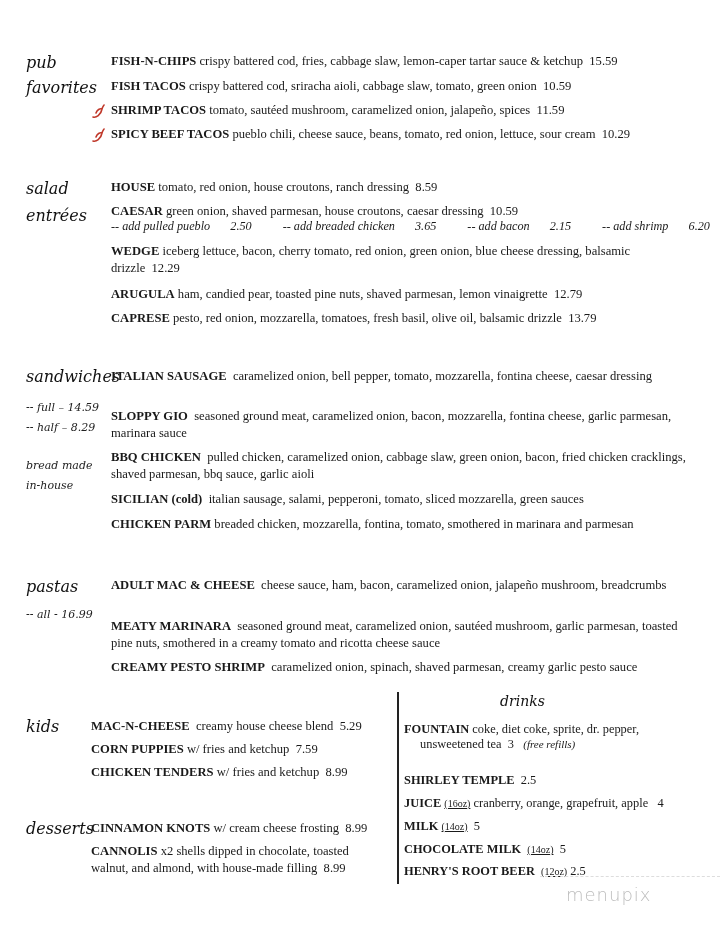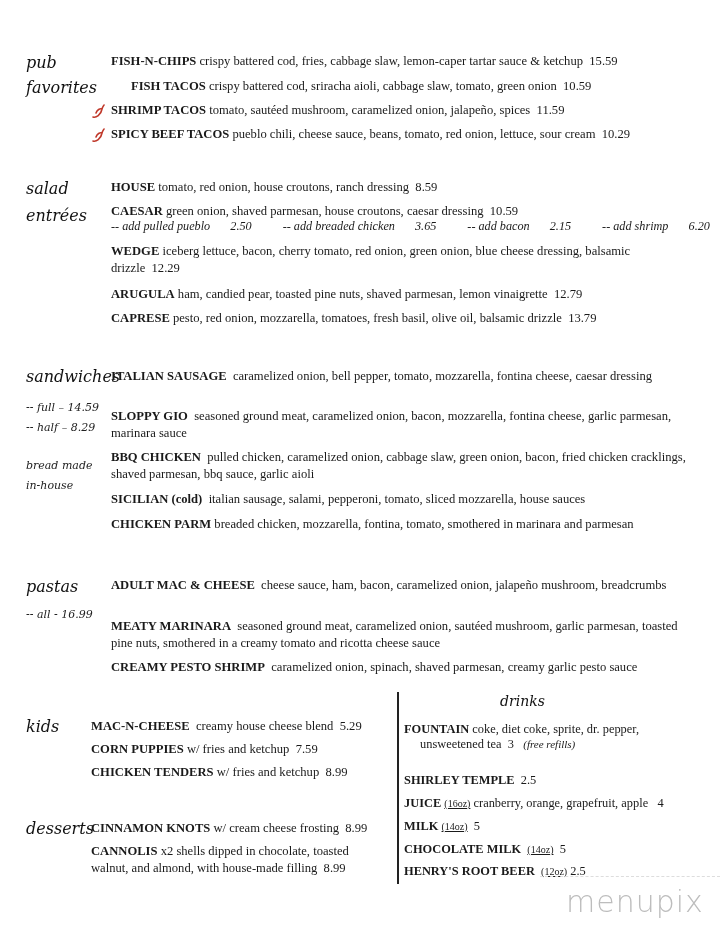--- a/index.html
+++ b/index.html
@@ -15,33 +15,33 @@
     .addons span { margin-right: 14px; }
     .pepper { position: absolute; width: 14px; height: 16px; }
     .vline { position: absolute; left: 397px; top: 692px; width: 2px; height: 192px; background: #222; }
     .drinks-title { position: absolute; left: 500px; top: 693px; font-family: "DejaVu Serif", serif;
                     font-style: italic; font-size: 14px; }
     .drink { position: absolute; left: 404px; font-size: 12.4px; line-height: 15px; color: #1a1a1a; }
     .drink .sz { text-decoration: underline; font-size: 10px; }
     .drink .note { font-style: italic; font-size: 11px; }
     .indent { display: block; padding-left: 16px; }
     .watermark { position: absolute; left: 566px; top: 884px; font-family: "DejaVu Sans", sans-serif;
-                 font-size: 30px; color: #bdbdbd; letter-spacing: 1px; font-weight: 300; }
+                 font-size: 18px; color: #bdbdbd; letter-spacing: 1px; font-weight: 300; }
     .wm-line { position: absolute; left: 540px; top: 876px; width: 180px; border-top: 1px dashed #ddd; }
   </style>
 </head>
 <body>
 
 <div class="section-label" style="left:26px; top:50px;">pub</div>
 <div class="section-label" style="left:26px; top:75px;">favorites</div>
 
 <div class="item" style="left:111px; top:53px;">
   <b>FISH-N-CHIPS</b> <span>crispy battered cod, fries, cabbage slaw, lemon-caper tartar sauce &amp; ketchup</span>&nbsp;&nbsp;<span>15.59</span>
 </div>
-<div class="item" style="left:111px; top:78px;margin-left:20px;">
+<div class="item" style="left:111px; top:78px;">
   <b>FISH TACOS</b> <span>crispy battered cod, sriracha aioli, cabbage slaw, tomato, green onion</span>&nbsp;&nbsp;<span>10.59</span>
 </div>
 <svg class="pepper" style="left:91px; top:103px;" viewBox="0 0 14 16">
   <path d="M2 14 C5 15 10 12 11 6 C11.5 4 12.5 3 13 2 M11 6 C9 5 6 7 5 10" stroke="#c0392b" stroke-width="1.6" fill="none" stroke-linecap="round"></path>
 </svg>
 <div class="item" style="left:111px; top:102px;">
   <b>SHRIMP TACOS</b> <span>tomato, sautéed mushroom, caramelized onion, jalapeño, spices</span>&nbsp;&nbsp;<span>11.59</span>
 </div>
 <svg class="pepper" style="left:91px; top:127px;" viewBox="0 0 14 16">
   <path d="M2 14 C5 15 10 12 11 6 C11.5 4 12.5 3 13 2 M11 6 C9 5 6 7 5 10" stroke="#c0392b" stroke-width="1.6" fill="none" stroke-linecap="round"></path>
@@ -84,21 +84,21 @@
 <div class="item" style="left:111px; top:368px; width:590px;">
   <b>ITALIAN SAUSAGE</b>&nbsp; <span>caramelized onion, bell pepper, tomato, mozzarella, fontina cheese, caesar dressing</span>
 </div>
 <div class="item" style="left:111px; top:408px; width:590px;">
   <b>SLOPPY GIO</b>&nbsp; <span>seasoned ground meat, caramelized onion, bacon, mozzarella, fontina cheese, garlic parmesan, marinara sauce</span>
 </div>
 <div class="item" style="left:111px; top:449px; width:590px;">
   <b>BBQ CHICKEN</b>&nbsp; <span>pulled chicken, caramelized onion, cabbage slaw, green onion, bacon, fried chicken cracklings, shaved parmesan, bbq sauce, garlic aioli</span>
 </div>
 <div class="item" style="left:111px; top:491px;">
-  <b>SICILIAN (cold)</b>&nbsp; <span>italian sausage, salami, pepperoni, tomato, sliced mozzarella, house sauces</span>
+  <b>SICILIAN (cold)</b>&nbsp; <span>italian sausage, salami, pepperoni, tomato, sliced mozzarella, green sauces</span>
 </div>
 <div class="item" style="left:111px; top:516px;">
   <b>CHICKEN PARM</b> <span>breaded chicken, mozzarella, fontina, tomato, smothered in marinara and parmesan</span>
 </div>
 
 <div class="section-label" style="left:26px; top:574px;">pastas</div>
 <div class="sub-label" style="left:26px; top:606px;">-- all - 16.99</div>
 
 <div class="item" style="left:111px; top:577px; width:590px;">
   <b>ADULT MAC &amp; CHEESE</b>&nbsp; <span>cheese sauce, ham, bacon, caramelized onion, jalapeño mushroom, breadcrumbs</span>

